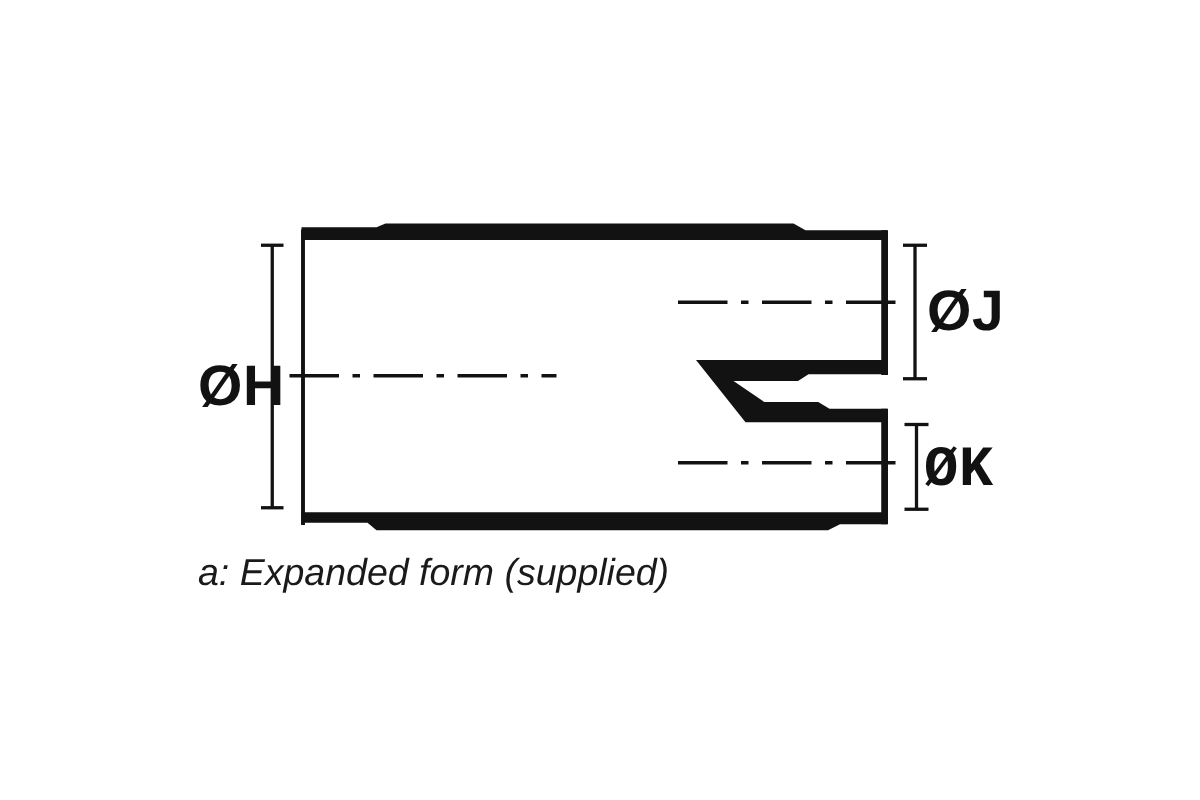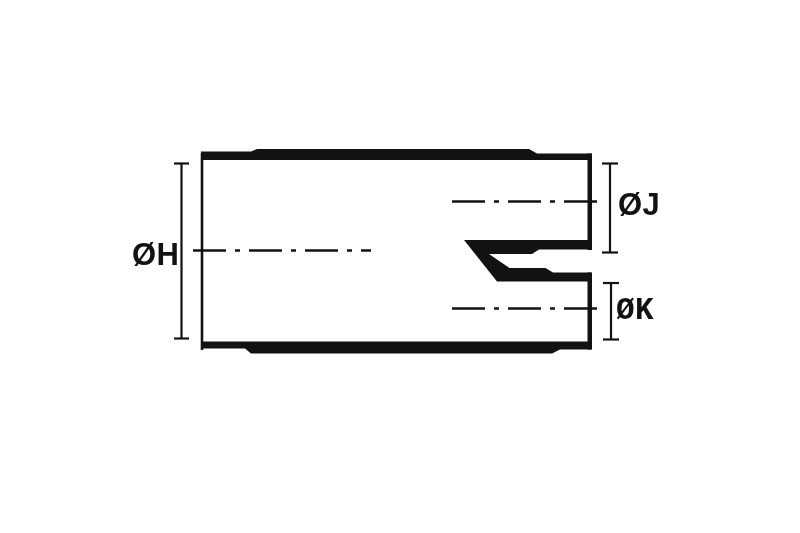--- a/index.html
+++ b/index.html
@@ -34,21 +34,21 @@
   .centerline {
     stroke: #121212;
     stroke-width: 2.4;
     fill: none;
     stroke-dasharray: 33 9 5 9;
   }
   .dim-label {
     position: absolute;
     color: #121212;
     font-weight: 700;
-    font-size: 31px;
+    font-size: 38px;
     line-height: 1;
     letter-spacing: 0.5px;
     white-space: nowrap;
   }
   .label-h { left: 132px; top: 239px; }
   .label-j { left: 618px; top: 189px; }
   .label-k { left: 616px; top: 295px; font-family: Liberation Mono, monospace; }
   .caption {
     position: absolute;
     left: 132px;
@@ -99,14 +99,15 @@
       <line class="thin-line" x1="611" y1="283" x2="611" y2="339.5"></line>
       <line class="thin-line" x1="603" y1="283" x2="619" y2="283"></line>
       <line class="thin-line" x1="603" y1="339.5" x2="619" y2="339.5"></line>
     </g>
   </svg>
 
   <div class="dim-label label-h">ØH</div>
   <div class="dim-label label-j">ØJ</div>
   <div class="dim-label label-k">ØK</div>
 
+  <div class="caption">a: Expanded form (supplied)</div>
 
 </div>
 
 </body></html>

